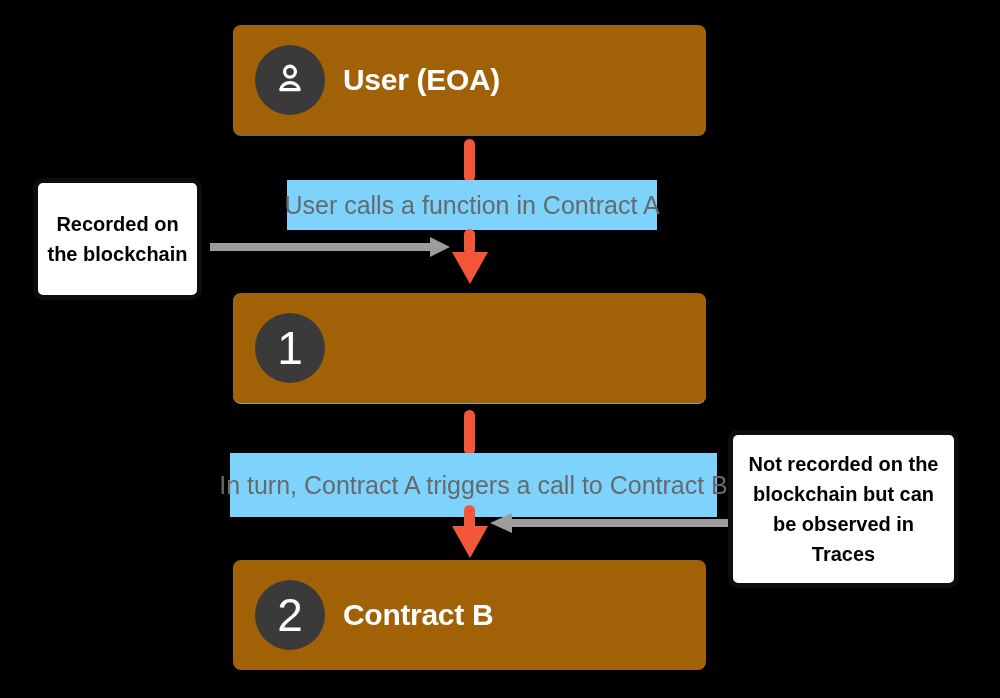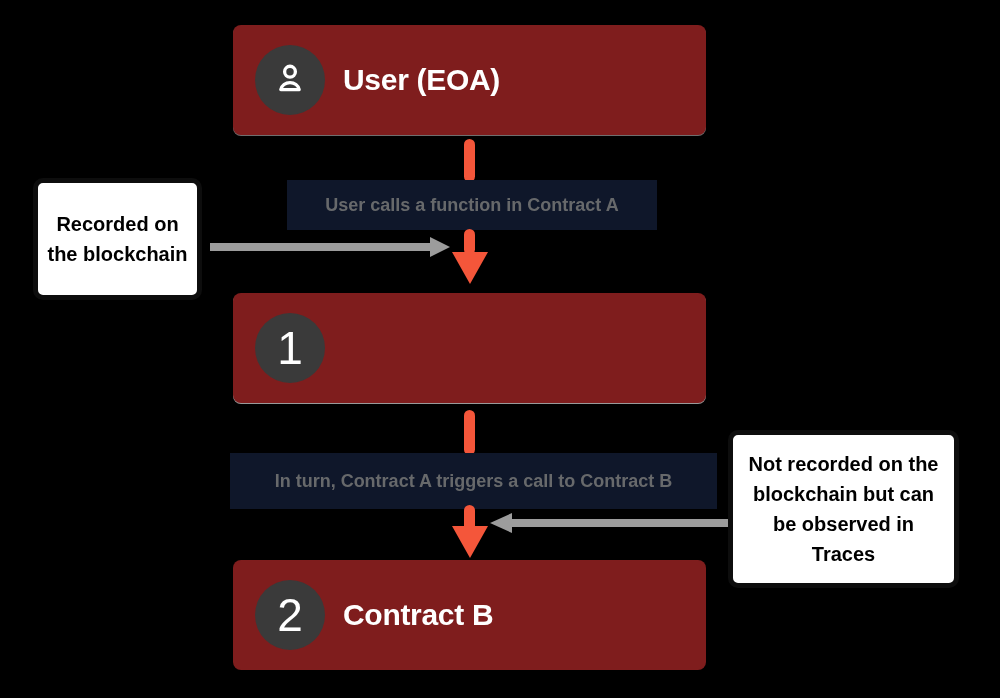--- a/index.html
+++ b/index.html
@@ -2,21 +2,21 @@
 <html><head>
 <meta charset="utf-8">
 <style>
   * { margin:0; padding:0; box-sizing:border-box; }
   html,body { width:1000px; height:698px; background:#000; overflow:hidden;
               font-family:"Liberation Sans","DejaVu Sans",sans-serif; }
   #stage { position:relative; width:1000px; height:698px; background:#000; }
 
   
   .node { position:absolute; left:233px; width:473px; height:110px;
-          background:#7f1d1d; border-radius:8px;
+          background:#a16207; border-radius:8px;
           display:flex; align-items:center; padding-left:22px; gap:18px; }
   .node.underline-dim    { box-shadow:0 1px 0 0 #6f6f6f; }
   .node.underline-bright { box-shadow:0 1px 0 0 #9a9a9a; }
   #node-user { top:25px; }
   #node-a    { top:293px; }
   #node-b    { top:560px; }
 
   .badge { width:70px; height:70px; border-radius:50%; background:#3a3a3a;
            flex:0 0 70px; display:flex; align-items:center; justify-content:center; }
   .badge-num { color:#fff; font-size:46px; font-weight:400; line-height:1; }
@@ -28,25 +28,25 @@
   #oseg-2 { top:229px; height:26px; }
   #oseg-3 { top:410px; height:45px; }
   #oseg-4 { top:505px; height:26px; }
   .ohead { position:absolute; left:452px; width:0; height:0;
            border-left:18px solid transparent; border-right:18px solid transparent;
            border-top:32px solid #F4563A; }
   #ohead-1 { top:252px; }
   #ohead-2 { top:526px; }
 
   
-  .edge-label { position:absolute; background:#0f172a; color:#67696B;
-                font-size:18px; display:flex; align-items:center; justify-content:center;
-                white-space:nowrap;font-weight:bold; }
+  .edge-label { position:absolute; background:#7dd3fc; color:#67696B;
+                font-size:25px; display:flex; align-items:center; justify-content:center;
+                white-space:nowrap; }
   #edge-label-1 { left:287px; top:180px; width:370px; height:50px; }
-  #edge-label-2 { left:230px; top:453px; width:487px; height:56px; }
+  #edge-label-2 { left:230px; top:453px; width:487px; height:64px; }
 
   
   .callout { position:absolute; background:#fff; border:5px solid #0d0d0d; border-radius:10px;
              display:flex; align-items:center; justify-content:center; text-align:center;
              color:#000000; font-weight:700; font-size:20px; line-height:1.5; }
   #callout-left  { left:33px;  top:178px; width:169px; height:122px; padding:0 8px; }
   #callout-right { left:728px; top:430px; width:231px; height:158px; padding:0 12px; }
 
   
   .gseg { position:absolute; height:8px; background:#9C9C9C; }

